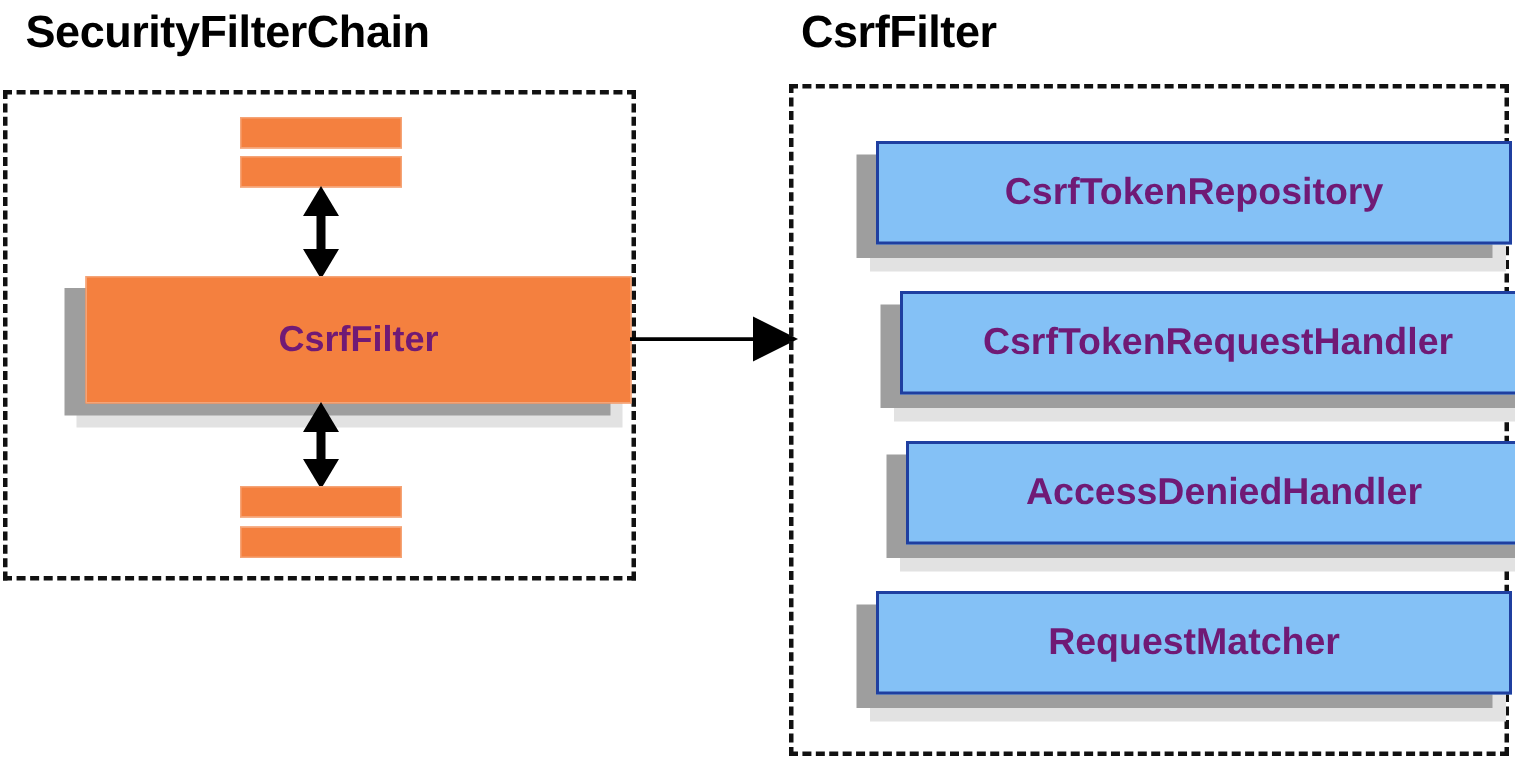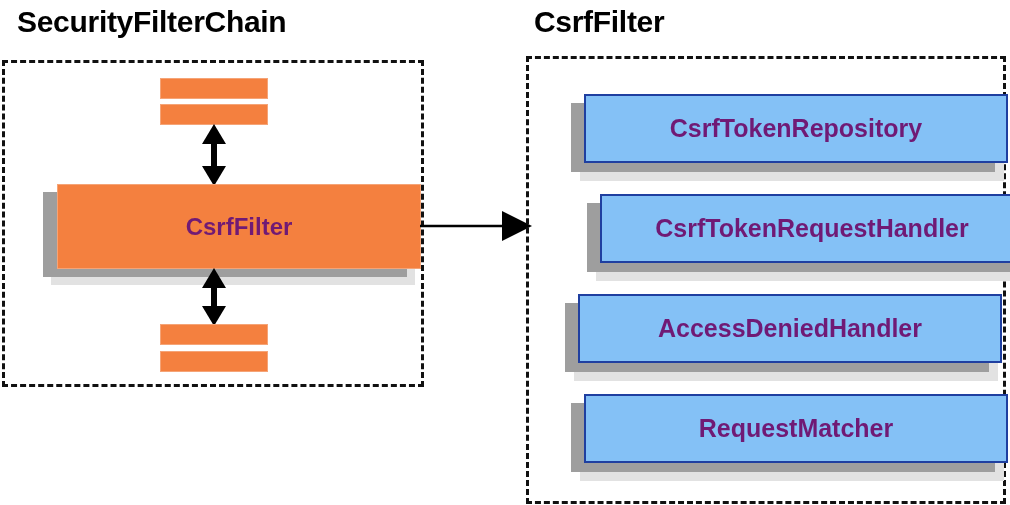--- a/index.html
+++ b/index.html
@@ -117,21 +117,21 @@
   #bar-bottom-2 { left: 160px; top: 351px; width: 108px; height: 21px; }
 
   #box-csrffilter { left: 35px; top: 184px; width: 364px; height: 85px; }
 
   #arrow-up-down-top    { left: 196px; top: 124px; width: 36px; height: 62px; }
   #arrow-up-down-bottom { left: 196px; top: 268px; width: 36px; height: 58px; }
   #arrow-across         { left: 420px; top: 212px; width: 112px; height: 28px; }
 
   #box-repo     { left: 562px; top: 94px;  width: 424px; height: 69px; }
   #box-handler  { left: 578px; top: 194px; width: 424px; height: 69px; }
-  #box-denied   { left: 556px; top: 294px; width: 424px; height: 69px; }
+  #box-denied   { left: 582px; top: 294px; width: 424px; height: 69px; }
   #box-matcher  { left: 562px; top: 394px; width: 424px; height: 69px; }
 </style>
 </head>
 <body>
 
 <div id="canvas">
 
   <div class="panel-title" id="title-left">SecurityFilterChain</div>
 
   <div class="panel-title" id="title-right">CsrfFilter</div>

